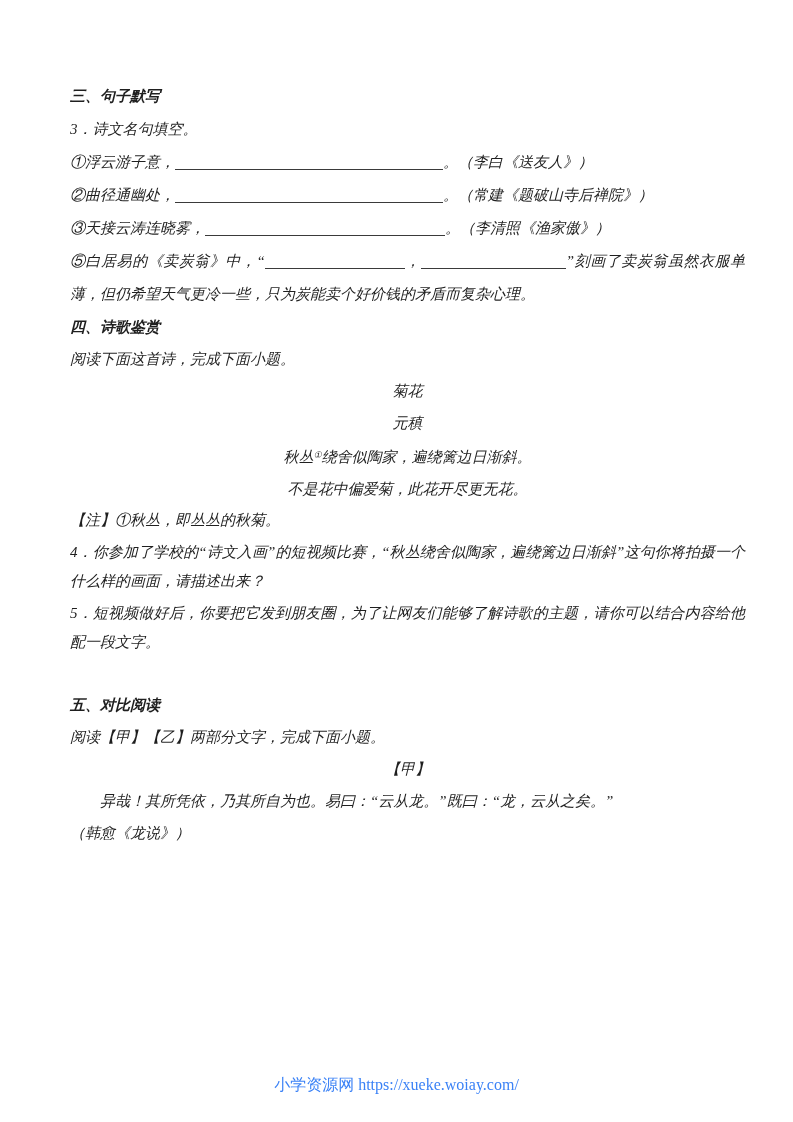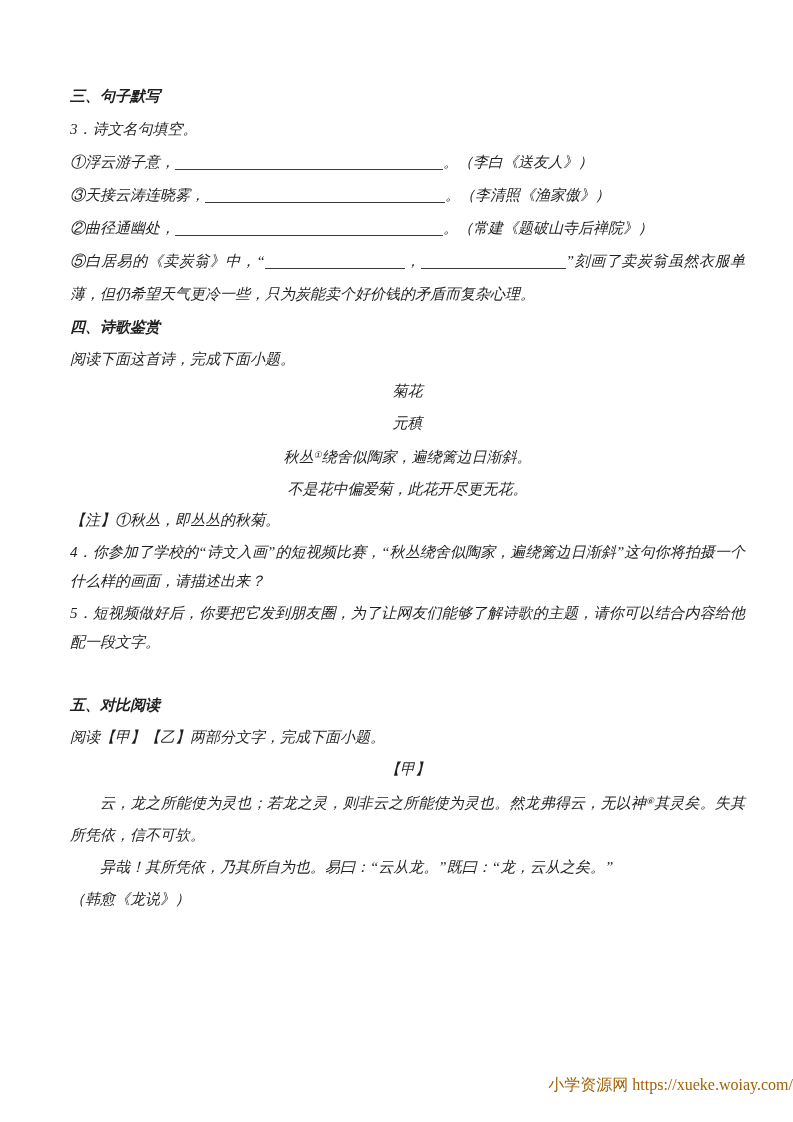--- a/index.html
+++ b/index.html
@@ -31,47 +31,46 @@
   .blank {
     display:inline-block;
     height:14px;
     border-bottom:1px solid #3a3a3a;
     transform:translateY(3px);
   }
   .sup { font-size:9px; vertical-align:4px; letter-spacing:0; }
 
   .footer {
     position:absolute; left:0; right:0; bottom:26px;
-    text-align:right; color:#a16207; font-size:16px;
+    text-align:center; color:#3b82f6; font-size:16px;
   }
 </style>
 </head>
 <body>
 
 <div class="page">
 
   <div class="sec-title">三、句子默写</div>
   <div class="s3-line">3．诗文名句填空。</div>
   <div class="s3-line"><span>①浮云游子意，</span><span class="blank" style="width: 268px;"></span><span>。（李白《送友人》）</span></div>
+  <div class="s3-line"><span>②曲径通幽处，</span><span class="blank" style="width: 268px;"></span><span>。（常建《题破山寺后禅院》）</span></div>
   <div class="s3-line"><span>③天接云涛连晓雾，</span><span class="blank" style="width: 240px;"></span><span>。（李清照《渔家傲》）</span></div>
-  <div class="s3-line"><span>②曲径通幽处，</span><span class="blank" style="width: 268px;"></span><span>。（常建《题破山寺后禅院》）</span></div>
   <div class="s3-line"><span>⑤白居易的《卖炭翁》中，“</span><span class="blank" style="width: 140px;"></span><span>，</span><span class="blank" style="width: 145px;"></span><span>”刻画了卖炭翁虽然衣服单薄，但仍希望天气更冷一些，只为炭能卖个好价钱的矛盾而复杂心理。</span></div>
 
   <div class="sec-title sec4">四、诗歌鉴赏</div>
   <div class="intro">阅读下面这首诗，完成下面小题。</div>
   <div class="poem-line">菊花</div>
   <div class="poem-line">元稹</div>
   <div class="poem-line"><span>秋丛</span><span class="sup">①</span><span>绕舍似陶家，遍绕篱边日渐斜。</span></div>
   <div class="poem-line"><span>不是花中偏爱菊，此花开尽更无花。</span></div>
   <div class="note">【注】①秋丛，即丛丛的秋菊。</div>
   <div class="q">4．你参加了学校的“诗文入画”的短视频比赛，“秋丛绕舍似陶家，遍绕篱边日渐斜”这句你将拍摄一个什么样的画面，请描述出来？</div>
   <div class="q">5．短视频做好后，你要把它发到朋友圈，为了让网友们能够了解诗歌的主题，请你可以结合内容给他配一段文字。</div>
 
   <div class="sec-title sec5">五、对比阅读</div>
   <div class="intro">阅读【甲】【乙】两部分文字，完成下面小题。</div>
   <div class="center jia">【甲】</div>
-  <div class="para"><span>云，龙之所能使为灵也；若龙之灵，则非云之所能使为灵也。然龙弗得云，无以神</span><span class="sup">⑥</span><span>其灵矣。失其所凭依，信不可欤。</span></div>
   <div class="para"><span>异哉！其所凭依，乃其所自为也。易曰：“云从龙。”既曰：“龙，云从之矣。”</span></div>
   <div class="attribution">（韩愈《龙说》）</div>
 
 </div>
 
 <div class="footer">小学资源网 https://xueke.woiay.com/</div>
 
 </body></html>

